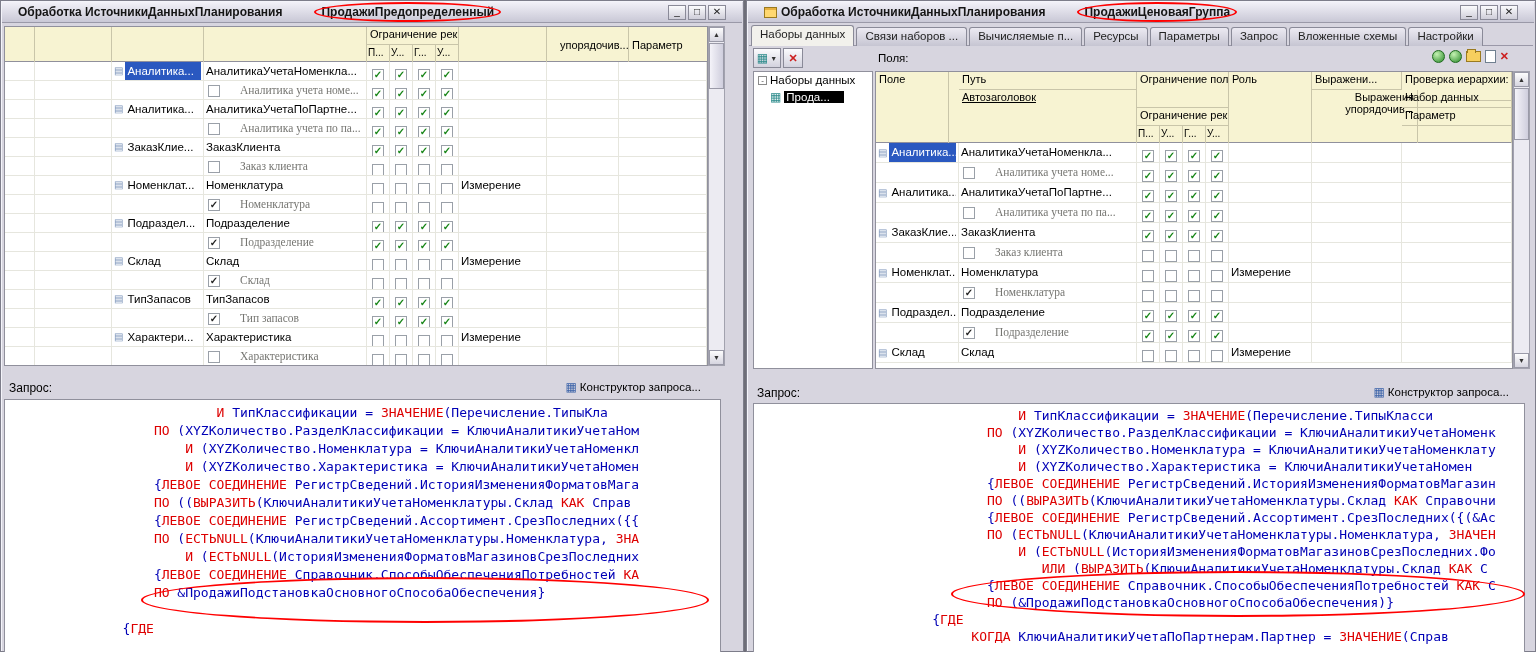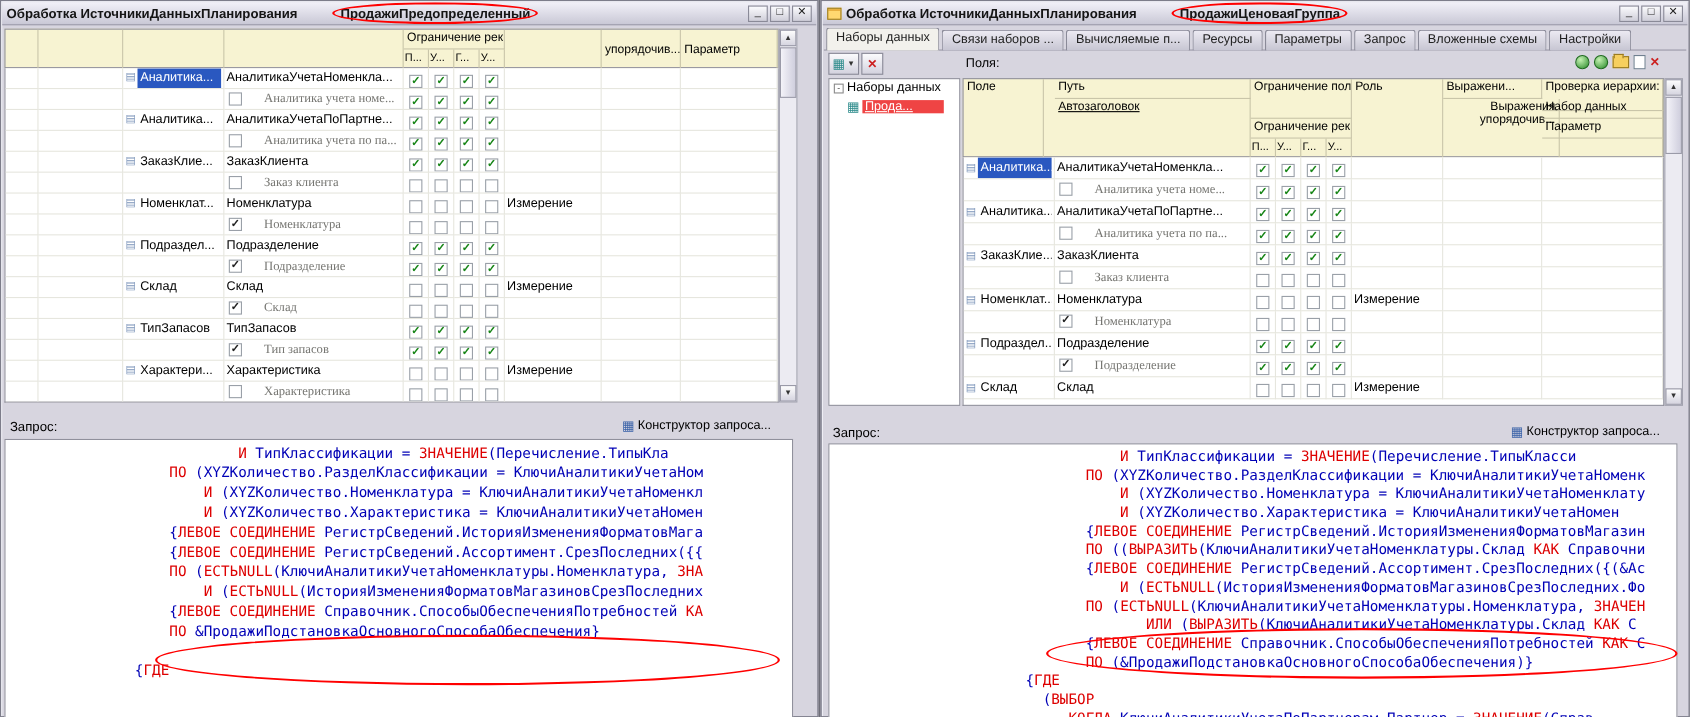--- a/index.html
+++ b/index.html
@@ -1,31 +1,31 @@
 <!DOCTYPE html>
 <html><head>
 <meta charset="utf-8">
 <style>
   *{margin:0;padding:0;box-sizing:border-box;}
   html,body{background:#6e6e78;font-family:"Liberation Sans",sans-serif;}
   #stage{position:relative;width:1536px;height:652px;overflow:hidden;background:#6e6e78;}
   .window{position:absolute;top:0;height:652px;background:#d7d5df;border:1px solid #7d7d8a;box-shadow:inset 1px 1px 0 #f4f4fa;}
   #lw{left:0;width:744px;}
   #rw{left:746px;width:790px;}
-  .titlebar{position:absolute;left:1px;top:1px;right:1px;height:21px;background:linear-gradient(#f2f1f8,#c9c8d6);border-bottom:1px solid #9a99a8;display:flex;align-items:center;padding:0 4px;font-size:12px;font-weight:bold;color:#151515;white-space:nowrap;overflow:hidden;}
+  .titlebar{position:absolute;left:1px;top:1px;right:1px;height:21px;background:linear-gradient(#f2f1f8,#c9c8d6);border-bottom:1px solid #9a99a8;display:flex;align-items:center;padding:0 16px;font-size:12px;font-weight:bold;color:#151515;white-space:nowrap;overflow:hidden;}
   .winicon{width:13px;height:11px;background:#ffd870;border:1px solid #9a7a20;margin-right:4px;flex:0 0 auto;box-shadow:inset 0 2px 0 #e8b040;}
   .hl{position:relative;padding:0 2px;margin-left:37px;}
   .oval{position:absolute;border:2px solid #f00;border-radius:50%;pointer-events:none;z-index:50;}
   .hl .oval{left:-5px;right:-5px;top:-3px;bottom:-3px;}
   .winbtns{margin-left:auto;display:flex;gap:2px;flex:0 0 auto;}
   .winbtn{width:18px;height:15px;background:linear-gradient(#fbfbfd,#cfced9);border:1px solid #8a8a98;font-size:10px;line-height:12px;text-align:center;color:#222;font-weight:normal;}
   
   .thead{position:absolute;background:#f7f3d2;border:1px solid #90909c;}
   .hc{position:absolute;border-right:1px solid #c9c5a9;border-bottom:1px solid #c9c5a9;font-size:11px;color:#000;padding:1px 3px;overflow:hidden;white-space:nowrap;display:flex;align-items:flex-start;}
-  .hc.mid{align-items:center;}
+  .hc.mid{align-items:center;margin-left:10px;}
   .hc.small{font-size:10px;padding:2px 1px;}
   .rows{position:absolute;background:#fff;border:1px solid #90909c;border-top:none;overflow:hidden;}
   .trow{display:flex;font-size:11.5px;color:#000;}
   #lw-rows .trow{height:19px;line-height:18px;}
   #rw-rows .trow{height:20px;line-height:19px;}
   .c{height:100%;border-right:1px solid #e6e6de;border-bottom:1px solid #e6e6de;overflow:hidden;white-space:nowrap;padding:0 2px;flex:0 0 auto;}
   #lw-rows .cA{width:30px}#lw-rows .cB{width:77px}#lw-rows .cF{width:92px}#lw-rows .cPa{width:163px}
   #lw-rows .ck{width:23px}#lw-rows .cR{width:88px}#lw-rows .cE{width:72px}#lw-rows .cPm{width:88px}
   #rw-rows .cF{width:83px}#rw-rows .cPa{width:178px}#rw-rows .ck{width:23px}
   #rw-rows .cR{width:83px}#rw-rows .cE{width:90px}#rw-rows .cH{width:110px}
@@ -63,21 +63,21 @@
   .dd-arrow{font-size:7px;color:#333;margin-left:2px;}
   .del-glyph{color:#cc2020;font-weight:bold;font-size:11px;}
   #rw-icons{position:absolute;right:26px;top:49px;display:flex;gap:4px;align-items:center;}
   .orb{width:13px;height:13px;border-radius:50%;background:radial-gradient(circle at 35% 30%,#c4f2b2,#2a8a2a);border:1px solid #1e6a1e;}
   .folder{width:15px;height:11px;background:#f6cf5e;border:1px solid #9a7a20;position:relative;}
   .folder:before{content:"";position:absolute;left:0;top:-3px;width:7px;height:3px;background:#f6cf5e;border:1px solid #9a7a20;border-bottom:none;}
   .page{width:11px;height:13px;background:#fff;border:1px solid #708090;}
   #rw-tree{position:absolute;left:6px;top:70px;width:120px;height:298px;background:#fff;border:1px solid #90909c;font-size:11.5px;overflow:hidden;}
   .titem{display:flex;align-items:center;padding:2px 2px;}
   .expander{width:9px;height:9px;border:1px solid #8a8a8a;font-size:8px;line-height:7px;text-align:center;color:#444;margin:0 3px 0 2px;background:#fff;}
-  .tsel{background:#ef4444;color:#fff;padding:0 28px 0 2px;text-decoration:underline;}
+  .tsel{background:#000000;color:#fff;padding:0 14px 0 2px;}
   .fields-label{position:absolute;left:131px;top:51px;font-size:11.5px;color:#000;}
 </style>
 </head>
 <body>
 
 <div id="stage">
 
   <div class="window" id="lw">
     <div class="titlebar">
       <span>Обработка ИсточникиДанныхПланирования</span>
@@ -350,20 +350,21 @@
       <span class="qbicon">▦</span>
       <span>Конструктор запроса...</span>
     </div>
 
     <div class="qarea" id="lw-query">
         <div class="qline">                          <span class="qk">И</span><span class="qn"> ТипКлассификации = </span><span class="qk">ЗНАЧЕНИЕ</span><span class="qn">(Перечисление.ТипыКла</span></div>
         <div class="qline">                  <span class="qk">ПО</span><span class="qn"> (XYZКоличество.РазделКлассификации = КлючиАналитикиУчетаНом</span></div>
         <div class="qline">                      <span class="qk">И</span><span class="qn"> (XYZКоличество.Номенклатура = КлючиАналитикиУчетаНоменкл</span></div>
         <div class="qline">                      <span class="qk">И</span><span class="qn"> (XYZКоличество.Характеристика = КлючиАналитикиУчетаНомен</span></div>
         <div class="qline">                  <span class="qn">{</span><span class="qk">ЛЕВОЕ СОЕДИНЕНИЕ</span><span class="qn"> РегистрСведений.ИсторияИзмененияФорматовМага</span></div>
+        <div class="qline">                  <span class="qk">ПО</span><span class="qn"> ((</span><span class="qk">ВЫРАЗИТЬ</span><span class="qn">(КлючиАналитикиУчетаНоменклатуры.Склад </span><span class="qk">КАК</span><span class="qn"> Справ</span></div>
         <div class="qline">                  <span class="qn">{</span><span class="qk">ЛЕВОЕ СОЕДИНЕНИЕ</span><span class="qn"> РегистрСведений.Ассортимент.СрезПоследних({{</span></div>
         <div class="qline">                  <span class="qk">ПО</span><span class="qn"> (</span><span class="qk">ЕСТЬNULL</span><span class="qn">(КлючиАналитикиУчетаНоменклатуры.Номенклатура, </span><span class="qk">ЗНА</span></div>
         <div class="qline">                      <span class="qk">И</span><span class="qn"> (</span><span class="qk">ЕСТЬNULL</span><span class="qn">(ИсторияИзмененияФорматовМагазиновСрезПоследних</span></div>
         <div class="qline">                  <span class="qn">{</span><span class="qk">ЛЕВОЕ СОЕДИНЕНИЕ</span><span class="qn"> Справочник.СпособыОбеспеченияПотребностей </span><span class="qk">КА</span></div>
         <div class="qline">                  <span class="qk">ПО</span><span class="qn"> &amp;ПродажиПодстановкаОсновногоСпособаОбеспечения}</span></div>
         <div class="qline"> </div>
         <div class="qline">              <span class="qn">{</span><span class="qk">ГДЕ</span></div>
       </div>
 
     <div class="oval" style="left:140px;top:576px;width:568px;height:46px;"></div>
@@ -596,26 +597,25 @@
     </div>
 
     <div class="qarea" id="rw-query">
         <div class="qline">                                 <span class="qk">И</span><span class="qn"> ТипКлассификации = </span><span class="qk">ЗНАЧЕНИЕ</span><span class="qn">(Перечисление.ТипыКласси</span></div>
         <div class="qline">                             <span class="qk">ПО</span><span class="qn"> (XYZКоличество.РазделКлассификации = КлючиАналитикиУчетаНоменк</span></div>
         <div class="qline">                                 <span class="qk">И</span><span class="qn"> (XYZКоличество.Номенклатура = КлючиАналитикиУчетаНоменклату</span></div>
         <div class="qline">                                 <span class="qk">И</span><span class="qn"> (XYZКоличество.Характеристика = КлючиАналитикиУчетаНомен</span></div>
         <div class="qline">                             <span class="qn">{</span><span class="qk">ЛЕВОЕ СОЕДИНЕНИЕ</span><span class="qn"> РегистрСведений.ИсторияИзмененияФорматовМагазин</span></div>
         <div class="qline">                             <span class="qk">ПО</span><span class="qn"> ((</span><span class="qk">ВЫРАЗИТЬ</span><span class="qn">(КлючиАналитикиУчетаНоменклатуры.Склад </span><span class="qk">КАК</span><span class="qn"> Справочни</span></div>
         <div class="qline">                             <span class="qn">{</span><span class="qk">ЛЕВОЕ СОЕДИНЕНИЕ</span><span class="qn"> РегистрСведений.Ассортимент.СрезПоследних({(&amp;Ас</span></div>
+        <div class="qline">                             <span class="qk">ПО</span><span class="qn"> (</span><span class="qk">ЕСТЬNULL</span><span class="qn">(КлючиАналитикиУчетаНоменклатуры.Номенклатура, </span><span class="qk">ЗНАЧЕН</span></div>
         <div class="qline">                                 <span class="qk">И</span><span class="qn"> (</span><span class="qk">ЕСТЬNULL</span><span class="qn">(ИсторияИзмененияФорматовМагазиновСрезПоследних.Фо</span></div>
-        <div class="qline">                             <span class="qk">ПО</span><span class="qn"> (</span><span class="qk">ЕСТЬNULL</span><span class="qn">(КлючиАналитикиУчетаНоменклатуры.Номенклатура, </span><span class="qk">ЗНАЧЕН</span></div>
         <div class="qline">                                    <span class="qk">ИЛИ</span><span class="qn"> (</span><span class="qk">ВЫРАЗИТЬ</span><span class="qn">(КлючиАналитикиУчетаНоменклатуры.Склад </span><span class="qk">КАК</span><span class="qn"> С</span></div>
         <div class="qline">                             <span class="qn">{</span><span class="qk">ЛЕВОЕ СОЕДИНЕНИЕ</span><span class="qn"> Справочник.СпособыОбеспеченияПотребностей </span><span class="qk">КАК</span><span class="qn"> С</span></div>
         <div class="qline">                             <span class="qk">ПО</span><span class="qn"> (&amp;ПродажиПодстановкаОсновногоСпособаОбеспечения)}</span></div>
         <div class="qline">                      <span class="qn">{</span><span class="qk">ГДЕ</span></div>
-        <div class="qline">                        <span class="qn">(</span><span class="qk">ВЫБОР</span></div>
         <div class="qline">                           <span class="qk">КОГДА</span><span class="qn"> КлючиАналитикиУчетаПоПартнерам.Партнер = </span><span class="qk">ЗНАЧЕНИЕ</span><span class="qn">(Справ</span></div>
       </div>
 
     <div class="oval" style="left:204px;top:570px;width:574px;height:46px;"></div>
   </div>
 
 </div>
 
 </body></html>

